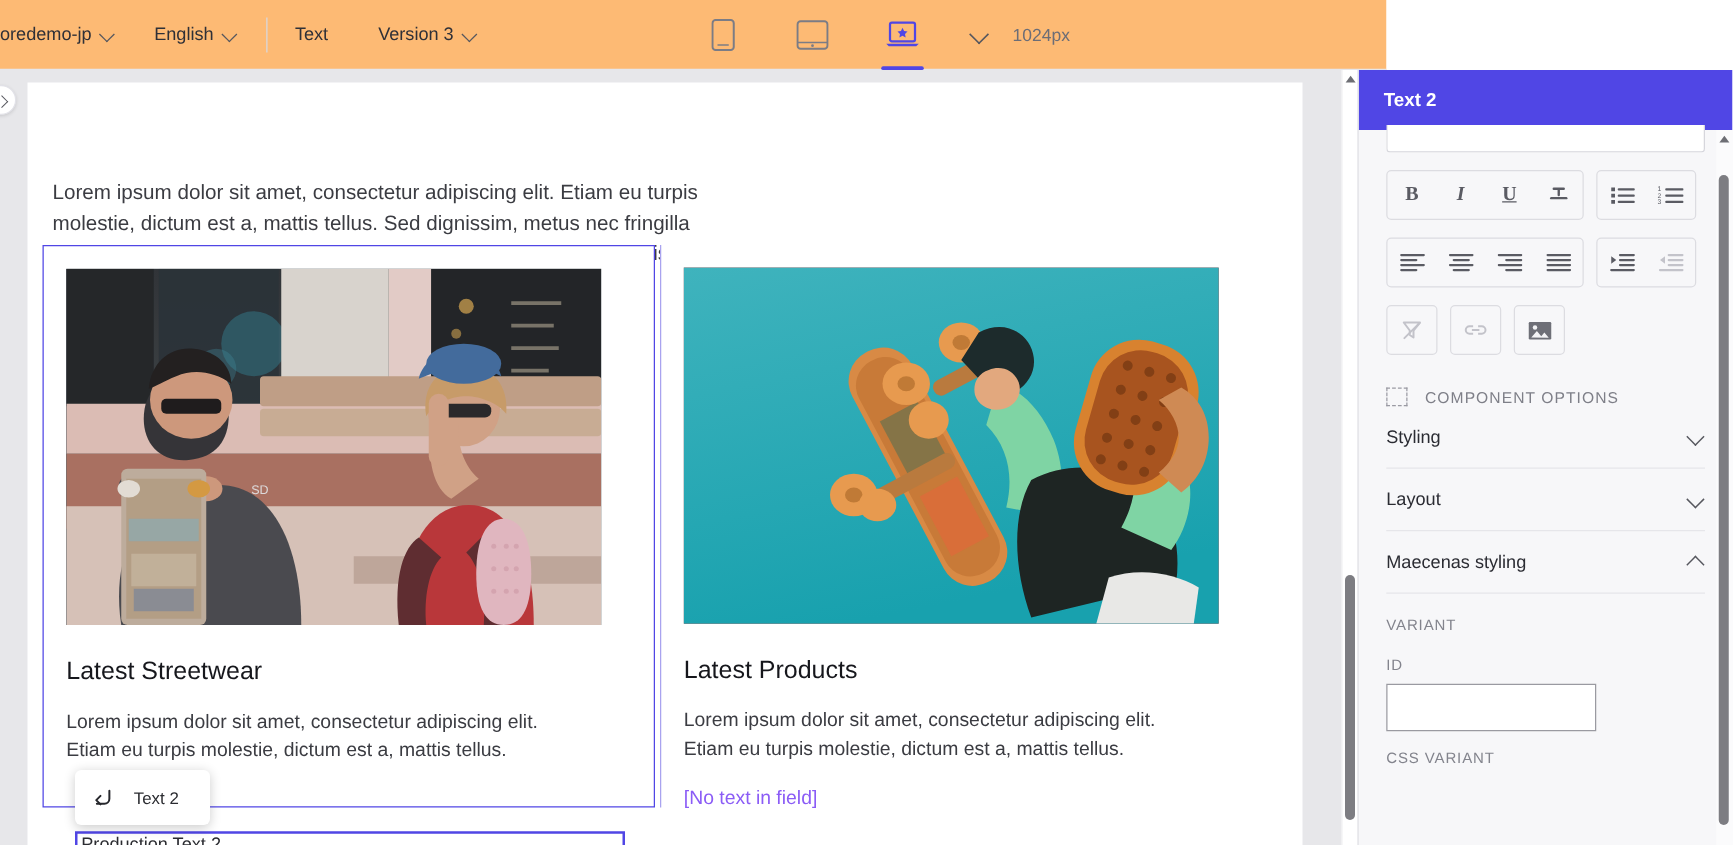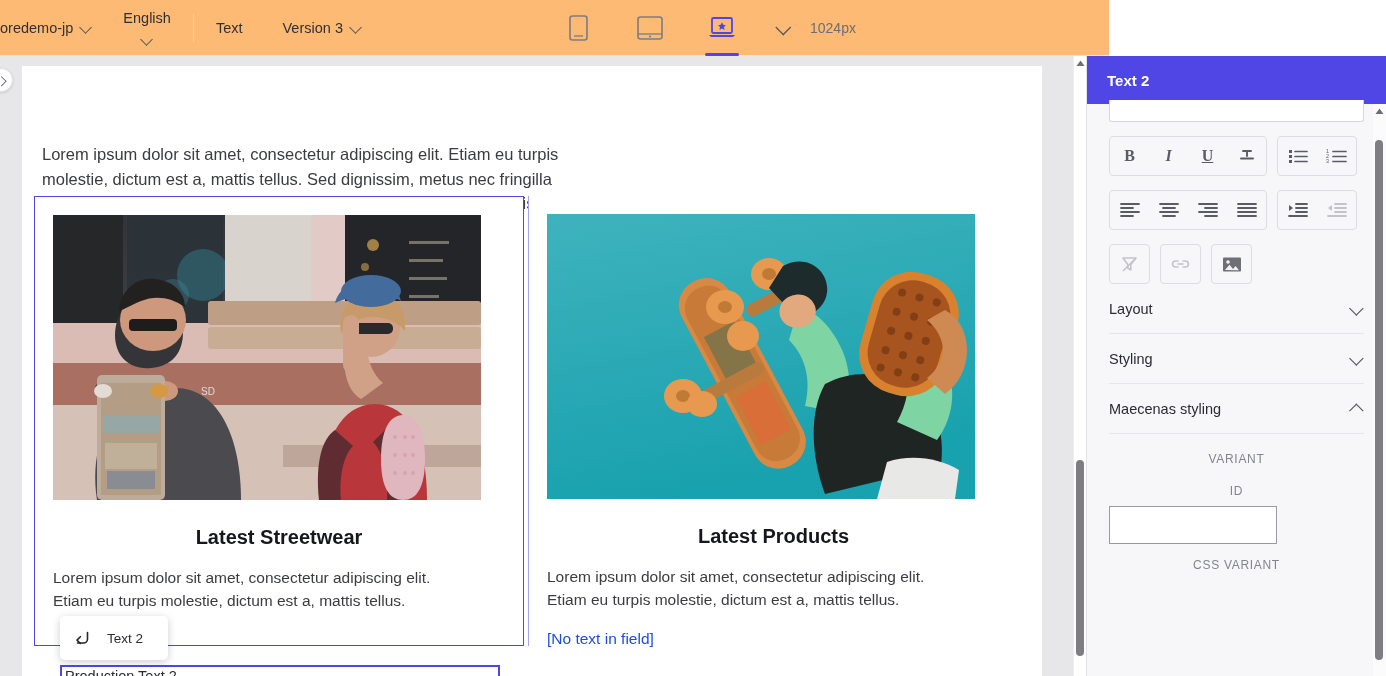--- a/index.html
+++ b/index.html
@@ -110,30 +110,29 @@
   #card-right { left: 506px; border-left: 1px solid #a9a3ef; }
   .card-inner { padding: 18px; }
 
   .card-img {
     width: 428px; height: 285px;
     overflow: hidden; position: relative;
     background: #5a5f66;
   }
   #card-right .card-img { width: 428px; }
   .card-title {
-    font-size: 20px; font-weight: bold; color: #16171c;
+    font-size: 20px; font-weight: normal; color: #16171c;
     margin-top: 26px;
-    text-align: center;
   }
   .card-body {
     font-size: 15.5px; line-height: 23px; color: #3b3c42;
     margin-top: 17px; width: 416px;
   }
   .card-extra {
-    font-size: 15.5px; line-height: 23px; color: #1d4ed8;
+    font-size: 15.5px; line-height: 23px; color: #8b5cf6;
     margin-top: 16px;
   }
 
   
   #prod-field {
     position: absolute; left: 38px; top: 599px;
     width: 440px; height: 22px;
     border: 2px solid #5046e5;
     background: #ffffff;
     font-size: 14.5px; color: #2b2c31;
@@ -220,21 +219,21 @@
     border: 1.5px dashed #9a9aa3; flex: none;
   }
   .acc {
     display: flex; align-items: center; justify-content: space-between;
     height: 50px; cursor: pointer;
     border-bottom: 1px solid #e6e6ea;
     font-size: 14.5px; color: #2b2c33;
   }
   .fld-label {
     font-size: 12px; letter-spacing: .7px;
-    color: #83848d; margin-top: 18px; text-align: center;
+    color: #83848d; margin-top: 18px;
   }
   .select-box {
     margin-top: 8px; height: 38px;
     background: #ffffff; border: 1px solid #d6d6dc; border-radius: 3px;
     display: flex; align-items: center; justify-content: space-between;
     padding: 0 12px 0 14px;
     font-size: 14.5px; color: #1d1e24; font-weight: bold;
     cursor: pointer;
   }
   .text-input {
@@ -255,21 +254,21 @@
 </style>
 </head>
 <body>
 
 <div id="topbar">
   <div class="tb-group" style="margin-left:-6px;">
     <div class="tb-item">
       <span>oredemo-jp</span>
       <span class="chev"></span>
     </div>
-    <div class="tb-item" style="margin-left:18px;flex-direction:column;">
+    <div class="tb-item" style="margin-left:18px;">
       <span>English</span>
       <span class="chev"></span>
     </div>
   </div>
 
   <div class="tb-sep"></div>
 
   <div class="tb-group">
     <div class="tb-item">
       <span>Text</span>
@@ -642,27 +641,31 @@
       </div>
       <div class="fmt-btn single">
         <svg width="20" height="17" viewBox="0 0 20 17">
           <rect x="1" y="1.5" width="18" height="14" rx="1" fill="#6e6f77"></rect>
           <circle cx="6" cy="6" r="1.8" fill="#f3f3f5"></circle>
           <path d="M3 14l4.5-5.2L11 13l2.5-3 3.5 4.2z" fill="#f3f3f5"></path>
         </svg>
       </div>
     </div>
 
-
+    <div class="sec-head">
+      <span class="dashbox"></span>
+      <span>COMPONENT OPTIONS</span>
+    </div>
+
+    <div class="acc">
+      <span>Styling</span>
+      <span class="chev" style="transform:scale(1.15)"></span>
+    </div>
     <div class="acc">
       <span>Layout</span>
-      <span class="chev" style="transform:scale(1.15)"></span>
-    </div>
-    <div class="acc">
-      <span>Styling</span>
       <span class="chev" style="transform:scale(1.15)"></span>
     </div>
     <div class="acc">
       <span>Maecenas styling</span>
       <span class="chev up" style="transform:scale(1.15)"></span>
     </div>
 
     <div class="fld-label">VARIANT</div>
 
     <div class="fld-label">ID</div>

